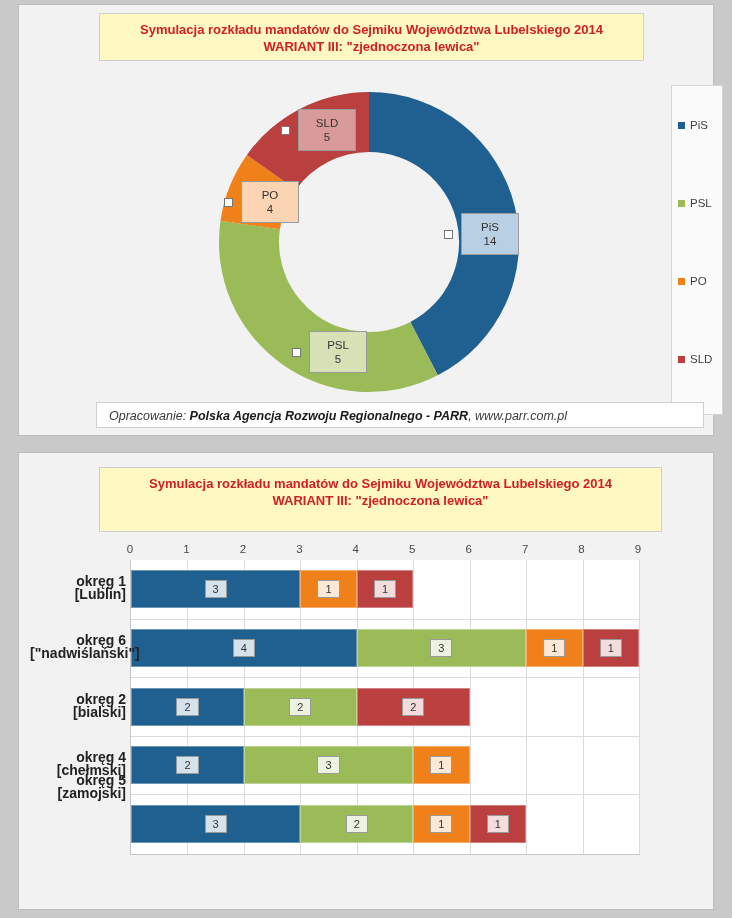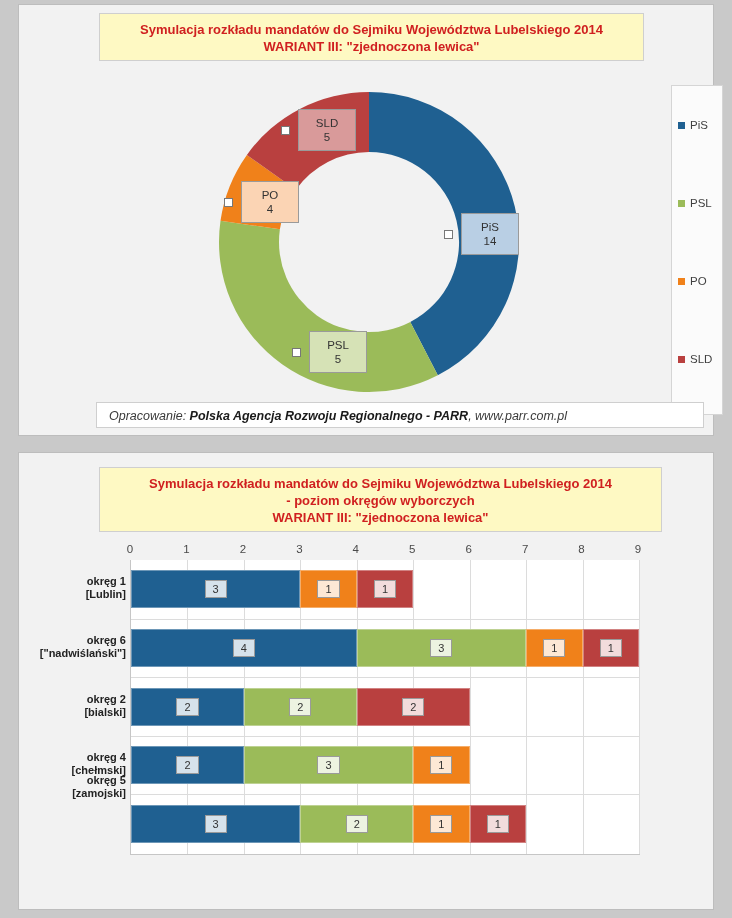--- a/index.html
+++ b/index.html
@@ -133,21 +133,21 @@
     font-size: 11.5px;
     color: #4a4a4a;
     width: 20px;
     text-align: center;
   }
   .cat-label {
     position: absolute;
     left: 30px;
     width: 96px;
     text-align: right;
-    font-size: 11px;
+    font-size: 14px;
     color: #222;
     line-height: 13px;
     font-weight: bold;
   }
   .bar-row {
     position: absolute;
     left: 0;
     height: 38px;
     display: flex;
   }
@@ -234,21 +234,20 @@
     </div>
 
   <div class="footer-box" id="donut-footer">
     <span>Opracowanie: </span><b>Polska Agencja Rozwoju Regionalnego - PARR</b><span>, www.parr.com.pl</span>
   </div>
 </div>
 
 <div class="panel" id="panel-bars">
   <div class="title-box" id="bars-title">
     <div>Symulacja rozkładu mandatów do Sejmiku Województwa Lubelskiego 2014</div>
-    <div>- poziom okręgów wyborczych</div>
     <div>WARIANT III: "zjednoczona lewica"</div>
   </div>
 
 </div>
 
 <div id="bars-plot">
     <div class="vgrid" style="left: 56.4444px;"></div>
     <div class="vgrid" style="left: 112.889px;"></div>
     <div class="vgrid" style="left: 169.333px;"></div>
     <div class="vgrid" style="left: 225.778px;"></div>

